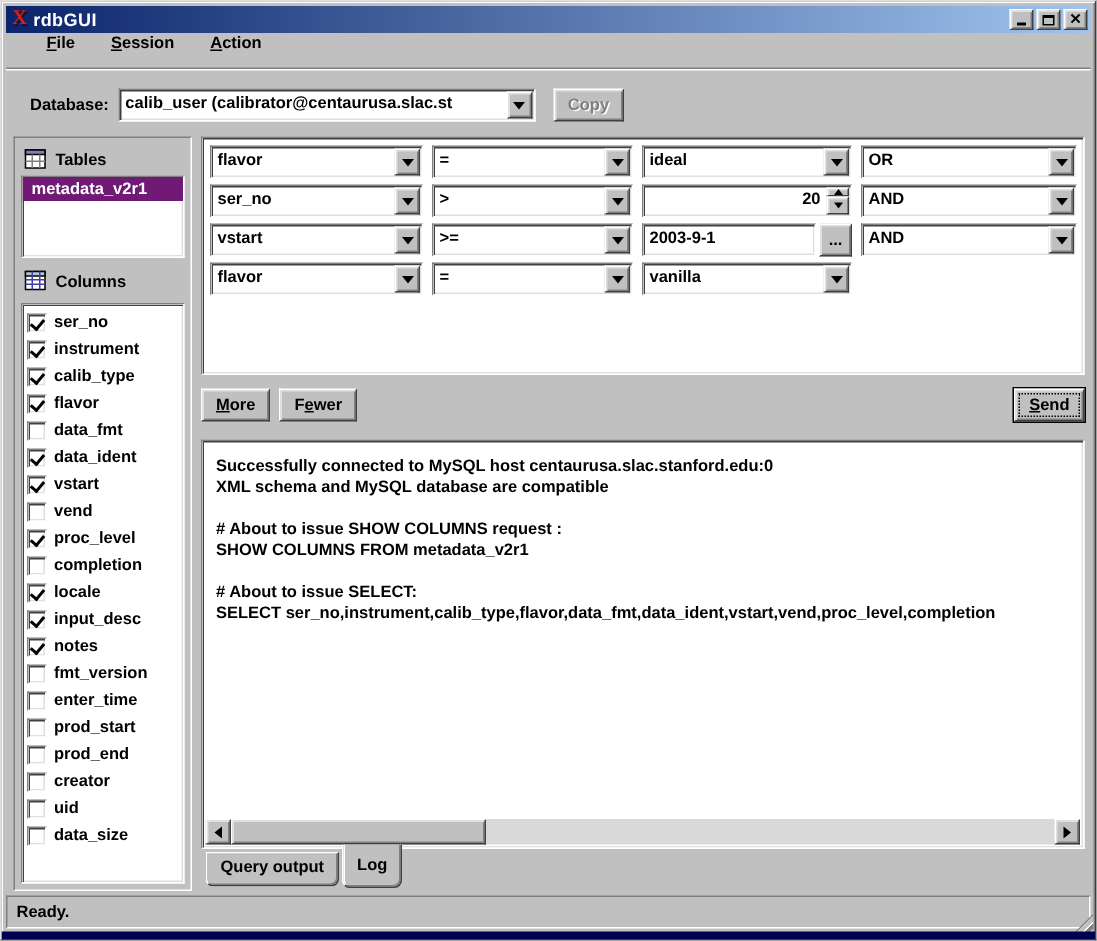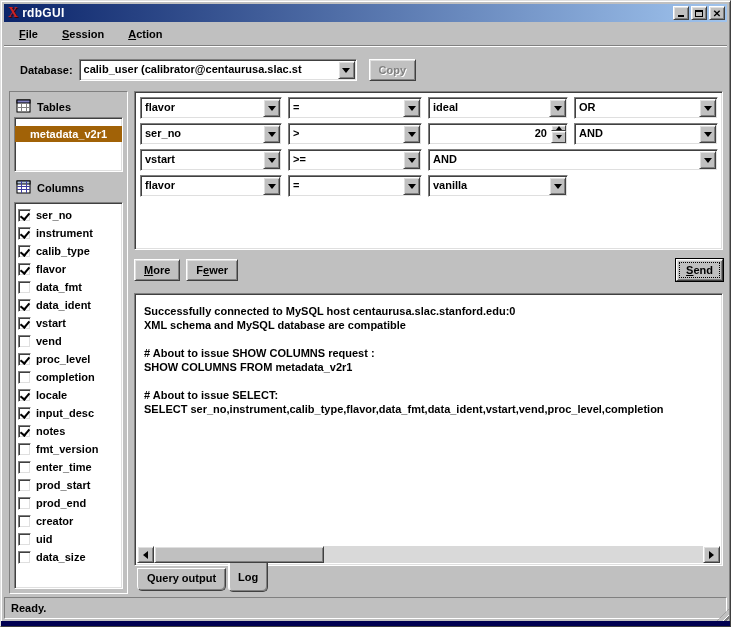--- a/index.html
+++ b/index.html
@@ -22,22 +22,22 @@
               line-height:14px; margin:0 4px 0 2px; text-shadow:1px 1px 0 #400000; }
   .title-text { color:#ffffff; font-size:12px; letter-spacing:0.3px; }
   .tb-btns { margin-left:auto; display:flex; gap:2px; }
   .tbtn { width:16px; height:14px; display:flex; align-items:center; justify-content:center;
           font-size:9px; line-height:9px; cursor:default; }
   .glyph-min { width:6px; height:2px; background:#000; margin-top:6px; }
   .glyph-max { width:8px; height:7px; border:1px solid #000; border-top:2px solid #000; }
   .glyph-close { font-size:10px; font-weight:bold; }
 
   
-  .menubar { position:absolute; left:6px; top:22px; right:3px; height:22px;
-             display:flex; align-items:center; gap:24px; padding-left:12px; }
+  .menubar { position:absolute; left:18px; top:22px; right:3px; height:22px;
+             display:flex; gap:24px; padding-left:12px; }
   .menu-sep { position:absolute; left:3px; top:44px; right:3px; height:2px;
               border-top:1px solid #808080; border-bottom:1px solid #ffffff; }
   .menu-item { cursor:default; }
 
   
   .dbrow { position:absolute; left:3px; top:52px; right:3px; height:34px; display:flex; align-items:center; }
   .db-label { margin-left:16px; margin-right:6px; }
   .db-combo { width:278px; height:22px; display:flex; }
   .combo { display:flex; height:22px; border:1px solid; border-color:#808080 #ffffff #ffffff #808080;
            box-shadow: inset 1px 1px 0 #404040, inset -1px -1px 0 #dfdfdf; background:#ffffff; }
@@ -51,21 +51,21 @@
   .btn { height:22px; padding:4px 9px; display:inline-flex; align-items:center; justify-content:center; cursor:default; }
   .btn-disabled { color:#808080; text-shadow:1px 1px 0 #ffffff; margin-left:12px; }
 
   
   .sidebar { position:absolute; left:8px; top:90px; width:119px; height:503px;
              border:1px solid; border-color:#808080 #ffffff #ffffff #808080;
              padding:5px 4px 4px 4px; display:flex; flex-direction:column; }
   .side-header { display:flex; align-items:center; gap:5px; height:17px; margin:1px 0 2px 2px; }
   .side-header svg { flex:0 0 auto; }
   .tables-box { height:55px; overflow:hidden; }
-  .table-item { height:16px; line-height:16px; padding-left:15px; color:#ffffff; background:#a16207; white-space:nowrap;margin-top:8px; }
+  .table-item { height:16px; line-height:16px; padding-left:6px; color:#ffffff; background:#701a75; white-space:nowrap; }
   .gap6 { height:6px; } .gap4 { height:4px; }
   .columns-box { flex:1; overflow:hidden; padding:3px 0 0 3px; }
   .col-row { display:flex; align-items:center; gap:5px; height:18px; }
   .cbx { position:relative; width:13px; height:13px; flex:0 0 auto;
          border:1px solid; border-color:#808080 #ffffff #ffffff #808080;
          box-shadow: inset 1px 1px 0 #404040, inset -1px -1px 0 #dfdfdf; background:#ffffff; }
   .cbx.checked::after { content:""; position:absolute; left:3px; top:1px; width:4px; height:7px;
          border-right:2px solid #000; border-bottom:2px solid #000; transform:rotate(40deg); }
   .col-label { white-space:nowrap; }
 
@@ -340,20 +340,24 @@
           <span class="combo-btn">
             <i class="tri-down"></i>
           </span>
         </span>
         <span class="combo qc2">
           <span class="combo-text">&gt;=</span>
           <span class="combo-btn">
             <i class="tri-down"></i>
           </span>
         </span>
+        <span class="datecell qc3">
+          <span class="datefield">2003-9-1</span>
+          <span class="btn out dots-btn">...</span>
+        </span>
         <span class="combo qc4">
           <span class="combo-text">AND</span>
           <span class="combo-btn">
             <i class="tri-down"></i>
           </span>
         </span>
       </div>
       <div class="qrow">
         <span class="combo qc1">
           <span class="combo-text">flavor</span>

